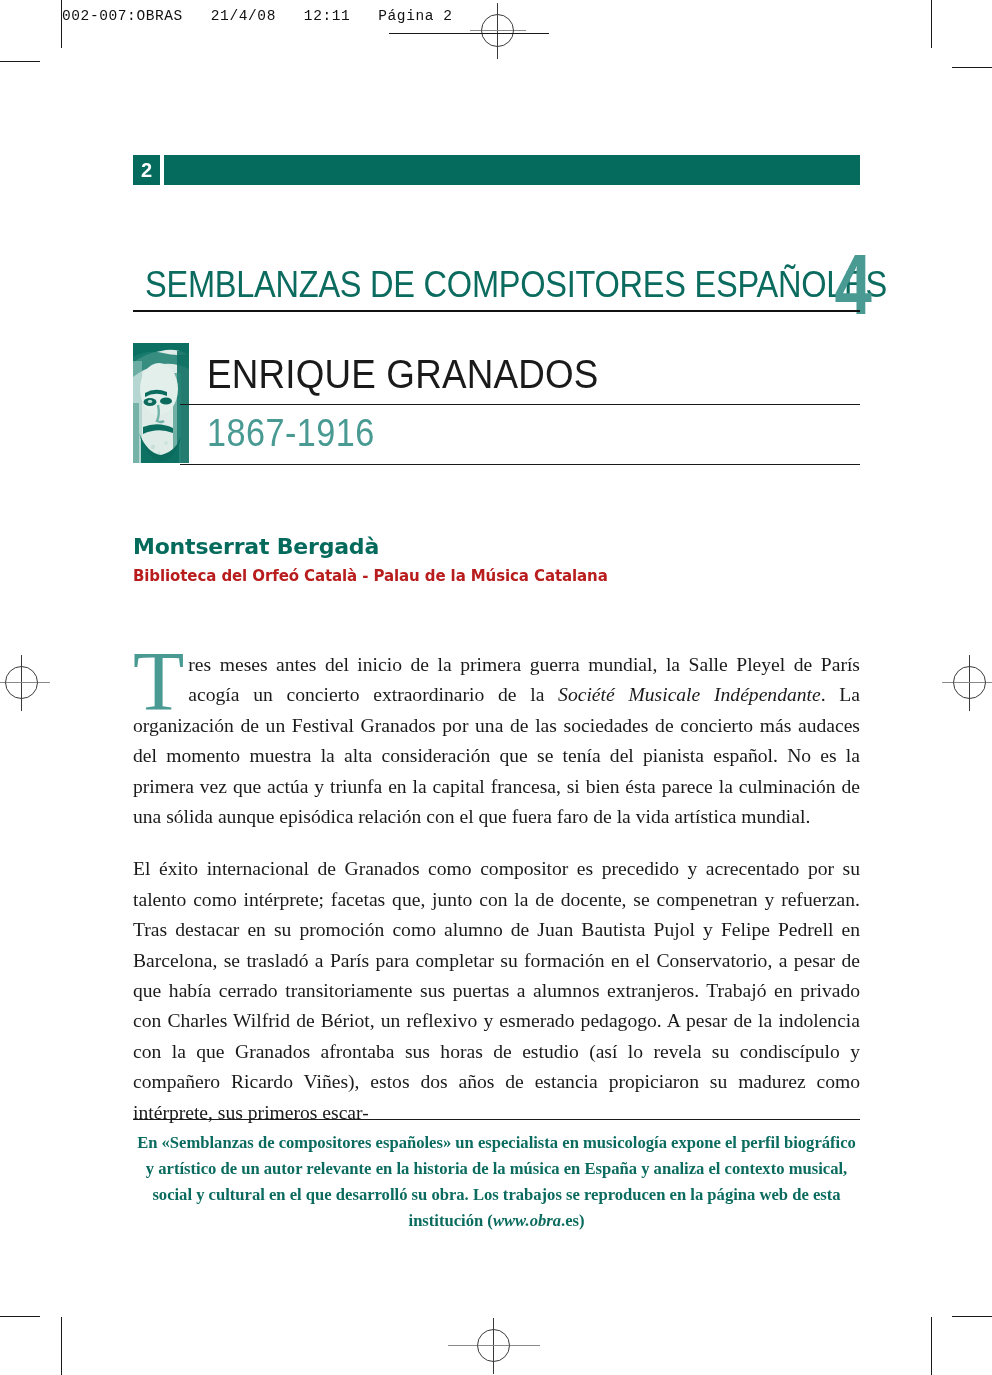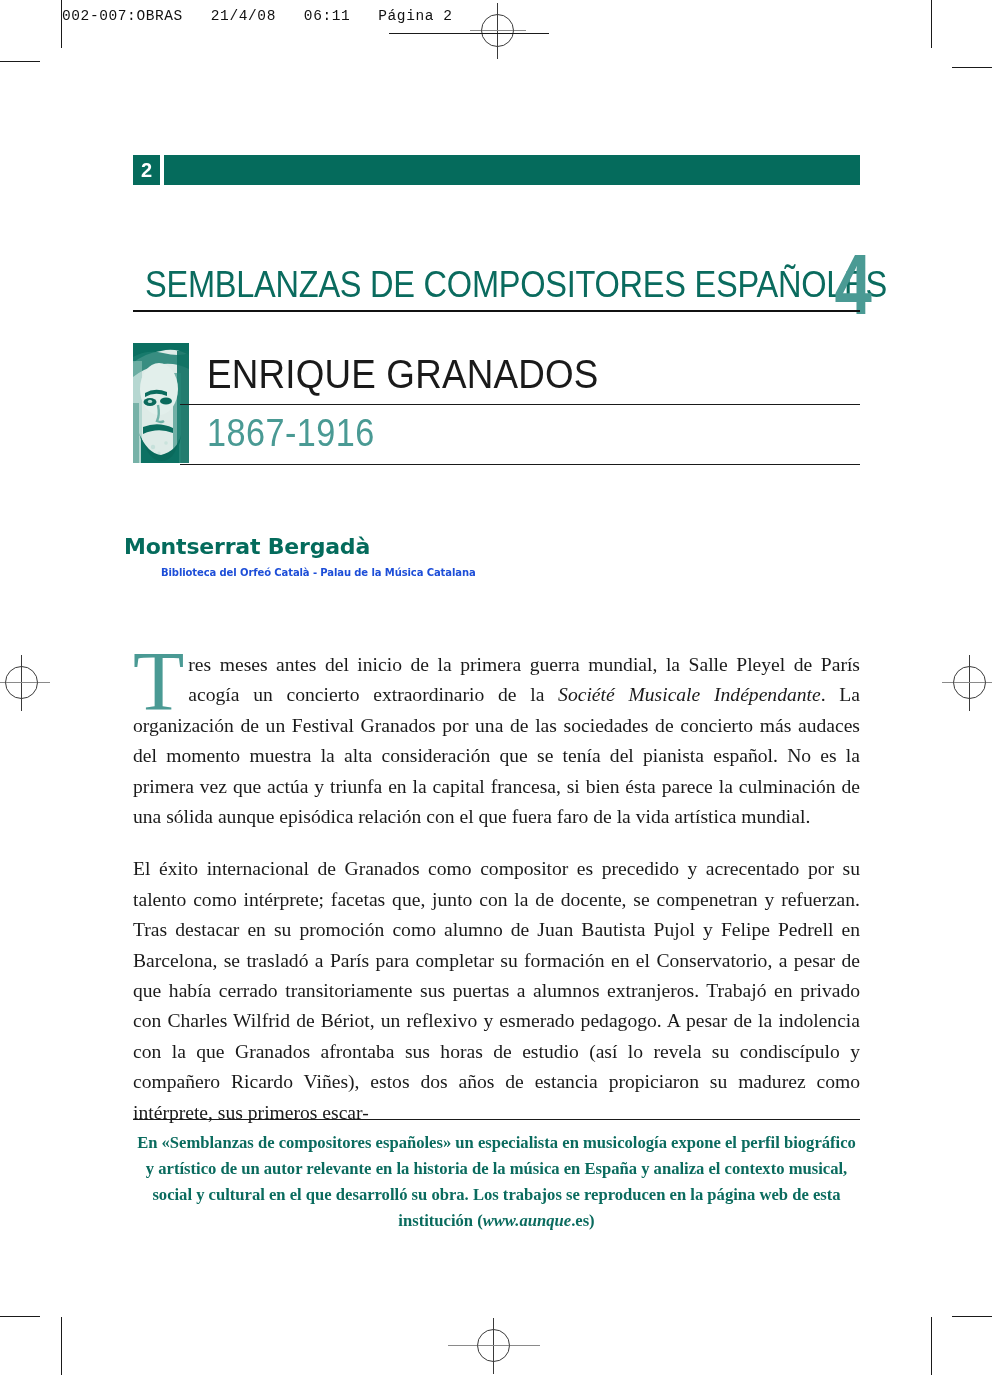--- a/index.html
+++ b/index.html
@@ -166,38 +166,37 @@
     font-weight: normal;
     letter-spacing: 0.5px;
     transform: scaleX(0.9);
     transform-origin: left top;
     white-space: nowrap;
   }
 
   
   .author-name {
     position: absolute;
-    left: 124px;
+    left: 133px;
     top: 534px;
     font-size: 22px;
     font-weight: bold;
     color: #046B5C;
     font-family: "DejaVu Sans", sans-serif;
     letter-spacing: -0.2px;
   }
   .author-affiliation {
     position: absolute;
     left: 133px;
     top: 567px;
-    font-size: 10px;
-    font-weight: bold;
-    color: #1d4ed8;
+    font-size: 15px;
+    font-weight: bold;
+    color: #b91c1c;
     font-family: "DejaVu Sans", sans-serif;
     letter-spacing: -0.1px;
-    margin-left: 28px;
   }
 
   
   .body-copy {
     position: absolute;
     left: 133px;
     top: 650px;
     width: 727px;
     font-family: "Liberation Serif", serif;
     font-size: 19.6px;
@@ -270,21 +269,21 @@
   <div class="v-line" style="left:27px; top:0; height:56px;"></div>
   <div class="h-line" style="left:0; top:27px; width:56px;"></div>
   <div class="circle" style="left:11px; top:11px; width:33px; height:33px;"></div>
 </div>
 <div class="reg-mark" style="left:466px; top:1318px; width:56px; height:56px;">
   <div class="v-line" style="left:27px; top:0; height:56px;"></div>
   <div class="h-line" style="left:-18px; top:27px; width:92px;"></div>
   <div class="circle" style="left:11px; top:11px; width:33px; height:33px;"></div>
 </div>
 
-<div class="prepress-header">002-007:OBRAS   21/4/08   06:11   Página 2</div>
+<div class="prepress-header">002-007:OBRAS   21/4/08   12:11   Página 2</div>
 <div class="crop-mark" style="left:389px; top:33px; width:160px; height:1px;"></div>
 
 <div class="section-bar">
   <div class="num">2</div>
   <div class="gap"></div>
   <div class="fill"></div>
 </div>
 
 <div class="series-row">
   <div class="series-title">SEMBLANZAS DE COMPOSITORES ESPAÑOLES</div>
@@ -345,14 +344,14 @@
 
 <div class="body-copy">
   <p>
     <span class="dropcap">T</span><span>res meses antes del inicio de la primera guerra mundial, la Salle Pleyel de París acogía un concierto extraordinario de la </span><em>Société Musicale Indépendante</em><span>. La organización de un Festival Granados por una de las sociedades de concierto más audaces del momento muestra la alta consideración que se tenía del pianista español. No es la primera vez que actúa y triunfa en la capital francesa, si bien ésta parece la culminación de una sólida aunque episódica relación con el que fuera faro de la vida artística mundial.</span>
   </p>
   <p>El éxito internacional de Granados como compositor es precedido y acrecentado por su talento como intérprete; facetas que, junto con la de docente, se compenetran y refuerzan. Tras destacar en su promoción como alumno de Juan Bautista Pujol y Felipe Pedrell en Barcelona, se trasladó a París para completar su formación en el Conservatorio, a pesar de que había cerrado transitoriamente sus puertas a alumnos extranjeros. Trabajó en privado con Charles Wilfrid de Bériot, un reflexivo y esmerado pedagogo. A pesar de la indolencia con la que Granados afrontaba sus horas de estudio (así lo revela su condiscípulo y compañero Ricardo Viñes), estos dos años de estancia propiciaron su madurez como intérprete, sus primeros escar-</p>
 </div>
 
 <div class="footnote-rule"></div>
 <div class="footnote">
-  <span>En «Semblanzas de compositores españoles» un especialista en musicología expone el perfil biográfico y artístico de un autor relevante en la historia de la música en España y analiza el contexto musical, social y cultural en el que desarrolló su obra. Los trabajos se reproducen en la página web de esta institución (</span><em>www.aunque</em><span>.es)</span>
+  <span>En «Semblanzas de compositores españoles» un especialista en musicología expone el perfil biográfico y artístico de un autor relevante en la historia de la música en España y analiza el contexto musical, social y cultural en el que desarrolló su obra. Los trabajos se reproducen en la página web de esta institución (</span><em>www.obra</em><span>.es)</span>
 </div>
 
 </body></html>

